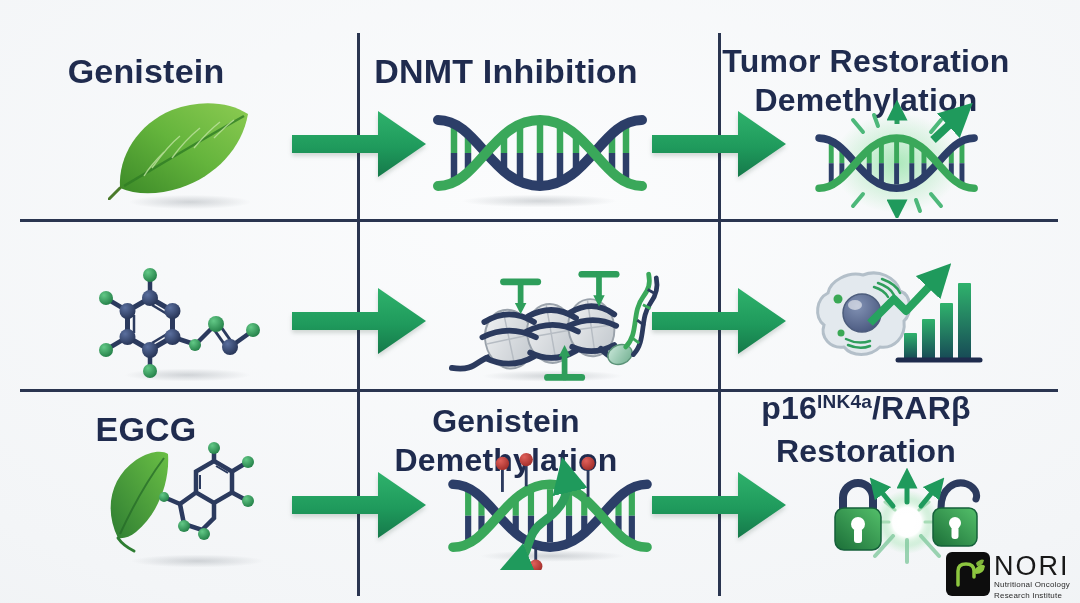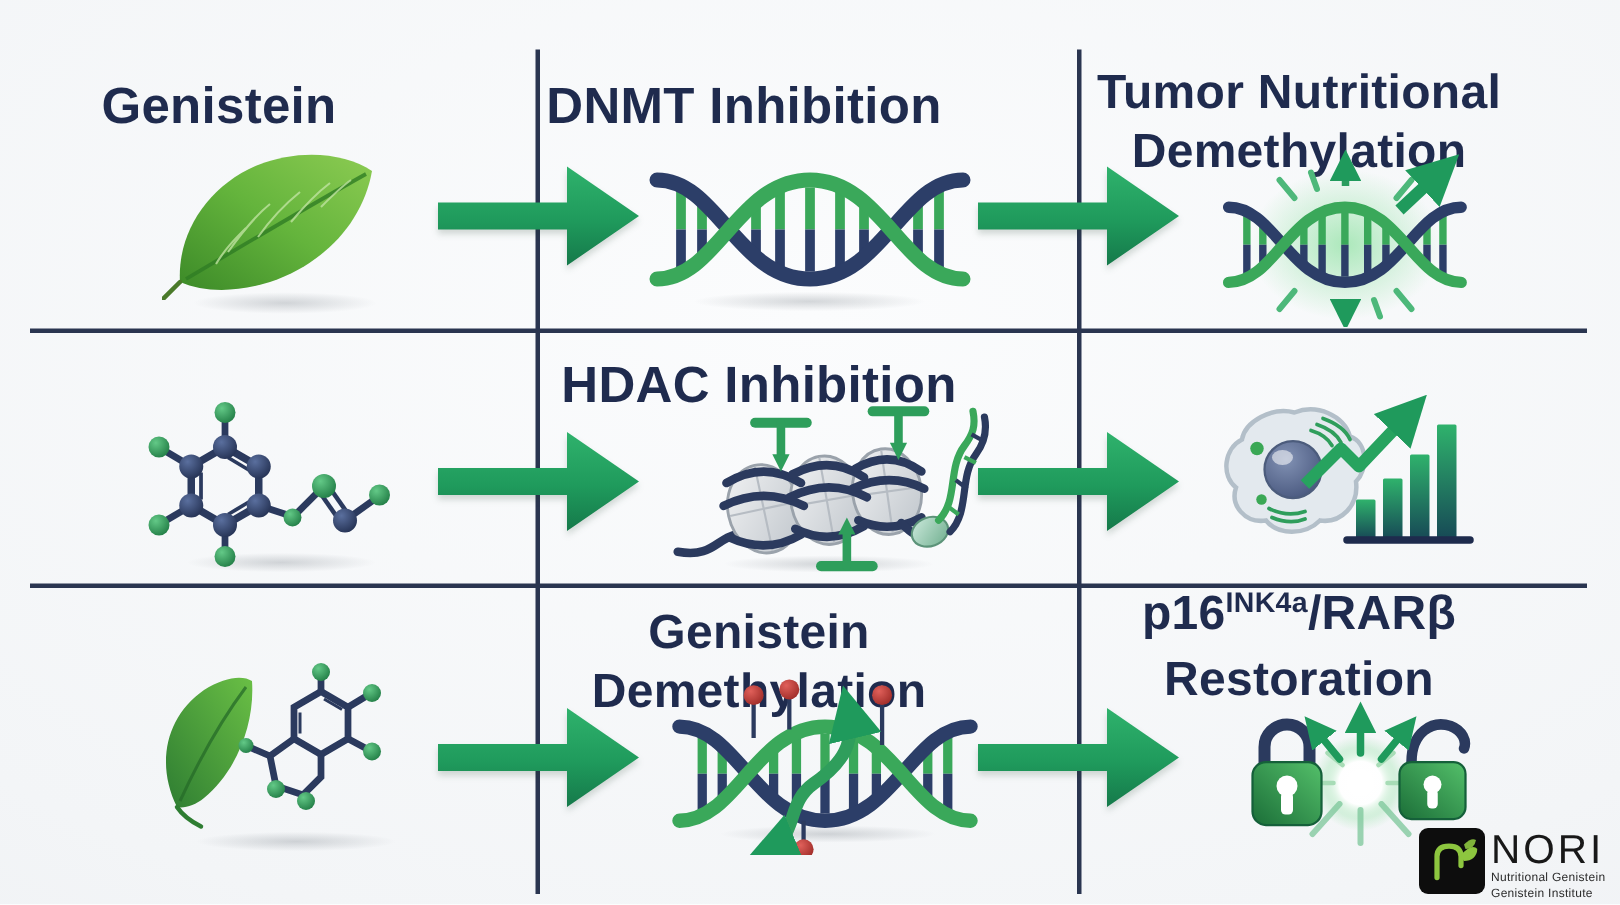--- a/index.html
+++ b/index.html
@@ -123,26 +123,26 @@
       <polygon id="arrow-shape" points="0,31 86,31 86,7 134,40 86,73 86,49 0,49" fill="url(#arrowGrad)"></polygon>
     </defs>
   </svg>
 
   <div class="divider vline" style="left:357px"></div>
   <div class="divider vline" style="left:718px"></div>
   <div class="divider hline" style="top:219px"></div>
   <div class="divider hline" style="top:389px"></div>
 
   <div class="cell-title" style="left:0;top:52px">Genistein</div>
-  <div class="cell-title" style="left:350px;top:52px">DNMT Inhibition</div>
+  <div class="cell-title" style="left:360px;top:52px">DNMT Inhibition</div>
   <div class="cell-title two-line" style="left:720px;top:42px">
-    <div>Tumor Nutritional</div>
+    <div>Tumor Restoration</div>
     <div>Demethylation</div>
   </div>
-  <div class="cell-title" style="left:360px;top:238px">HDAC Inhibition</div>
+  <div class="cell-title" style="left:0;top:410px">EGCG</div>
   <div class="cell-title two-line" style="left:360px;top:402px">
     <div>Genistein</div>
     <div>Demethylation</div>
   </div>
   <div class="cell-title two-line" style="left:720px;top:389px">
     <div><span>p16</span><span class="sup">INK4a</span><span>/RARβ</span></div>
     <div>Restoration</div>
   </div>
 
   <svg class="arrow" style="left:292px;top:104px" width="135" height="80">
@@ -400,18 +400,18 @@
   <div class="logo">
     <div class="logo-square">
       <svg width="34" height="34" viewBox="0 0 34 34">
         <path d="M7,28 V14 q0,-7 8,-7 q8,0 8,7 v6" fill="none" stroke="#8dc63f" stroke-width="3.5" stroke-linecap="round"></path>
         <path d="M23,13 q7,-8 11,-4 q-1,8 -9,8 q-2,-2 -2,-4 Z" fill="#8dc63f"></path>
         <path d="M25,6 q5,-5 8,-3 q-1,6 -7,6 Z" fill="#8dc63f" opacity=".9"></path>
       </svg>
     </div>
     <div class="logo-text">
       <div class="logo-acronym">NORI</div>
-      <div class="logo-sub">Nutritional Genistein</div>
-      <div class="logo-sub">Genistein Institute</div>
+      <div class="logo-sub">Nutritional Oncology</div>
+      <div class="logo-sub">Research Institute</div>
     </div>
   </div>
 
 </div>
 
 </body></html>

